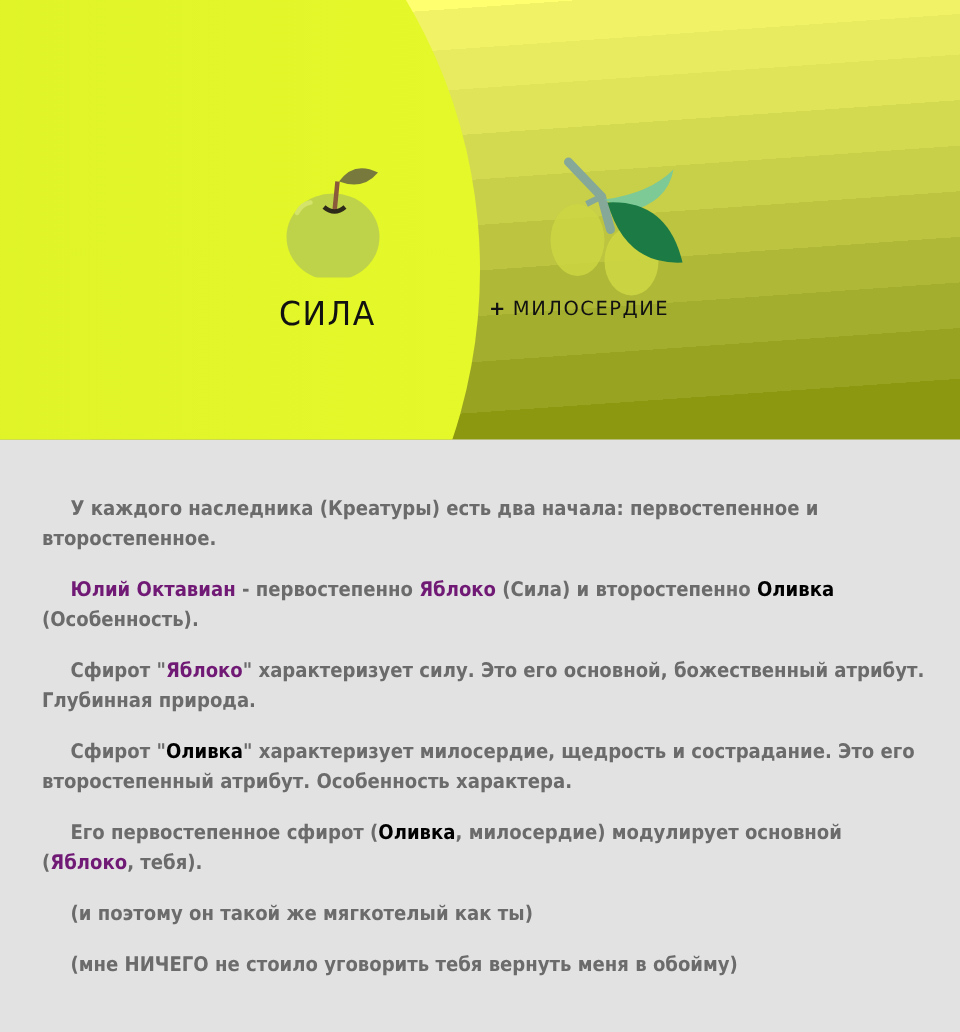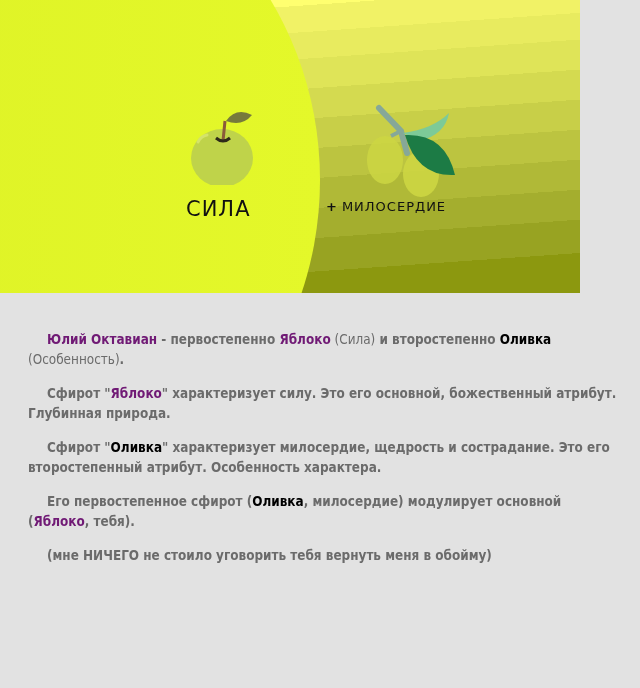--- a/index.html
+++ b/index.html
@@ -2,21 +2,21 @@
 <html><head>
 <meta charset="utf-8">
 <style>
   html, body { margin: 0; padding: 0; }
   body {
     width: 640px; height: 688px; overflow: hidden;
     background: #e2e2e2;
     font-family: "DejaVu Sans", sans-serif;
   }
   .banner {
-    position: relative; width: 580px; height: 293px; overflow: hidden;
+    position: relative; width: 640px; height: 293px; overflow: hidden;
     background: linear-gradient(176deg,
       #ffff70 0%, #ffff70 8%,
       #f1f266 8%, #f1f266 16%,
       #e8eb5f 16%, #e8eb5f 24%,
       #dfe458 24%, #dfe458 33%,
       #d4da50 33%, #d4da50 42%,
       #c8cf48 42%, #c8cf48 51%,
       #bcc440 51%, #bcc440 60%,
       #b0b937 60%, #b0b937 69%,
       #a4ae2e 69%, #a4ae2e 78%,
@@ -42,21 +42,21 @@
     padding: 37px 0 0 28px;
     width: 592px;
     color: #6b6b6b; font-weight: bold; font-size: 13.4px; line-height: 20px;
     font-family: "DejaVu Sans Condensed", "DejaVu Sans", sans-serif;
     font-stretch: condensed;
   }
   .content p { margin: 0 0 14px 0; text-indent: 19px; }
   .content p:first-child { margin-bottom: 14px; }
   .c-apple { color: #701a75; }
   .c-olive { color: #000000; }
-  .normal { font-weight: normal; text-align: right; }
+  .normal { font-weight: bold; text-align: right; }
 </style>
 </head>
 <body>
 
 <div class="banner">
   <div class="circle"></div>
 
   <svg class="icon" style="left:190px;top:105px" width="70" height="80" viewBox="0 0 70 80">
     <ellipse cx="32" cy="53" rx="31" ry="29" fill="#bfd34a"></ellipse>
     <path d="M8 37 q3 -6 9 -7" stroke="#d4e36a" stroke-width="3" fill="none" stroke-linecap="round"></path>
@@ -74,23 +74,25 @@
     <path d="M40 32 q40 -2 50 40 q-38 2 -50 -40z" fill="#1c7b45"></path>
   </svg>
 
   <div class="label sila">СИЛА</div>
   <div class="label mil">
     <span class="plus">+</span><span>МИЛОСЕРДИЕ</span>
   </div>
 </div>
 
 <div class="content">
+  <p>У каждого наследника (Креатуры) есть два начала: первостепенное и второстепенное.</p>
 
   <p><span class="c-apple">Юлий Октавиан</span><span> - первостепенно </span><span class="c-apple">Яблоко</span><span class="normal"> (Сила)</span><span> и второстепенно </span><span class="c-olive">Оливка</span><span class="normal"> (Особенность)</span><span>.</span></p>
 
   <p><span>Сфирот "</span><span class="c-apple">Яблоко</span><span>" характеризует силу. Это его основной, божественный атрибут. Глубинная природа.</span></p>
 
   <p><span>Сфирот "</span><span class="c-olive">Оливка</span><span>" характеризует милосердие, щедрость и сострадание. Это его второстепенный атрибут. Особенность характера.</span></p>
 
   <p><span>Его первостепенное сфирот (</span><span class="c-olive">Оливка</span><span>, милосердие) модулирует основной (</span><span class="c-apple">Яблоко</span><span>, тебя).</span></p>
 
+  <p>(и поэтому он такой же мягкотелый как ты)</p>
   <p>(мне НИЧЕГО не стоило уговорить тебя вернуть меня в обойму)</p>
 </div>
 
 </body></html>

